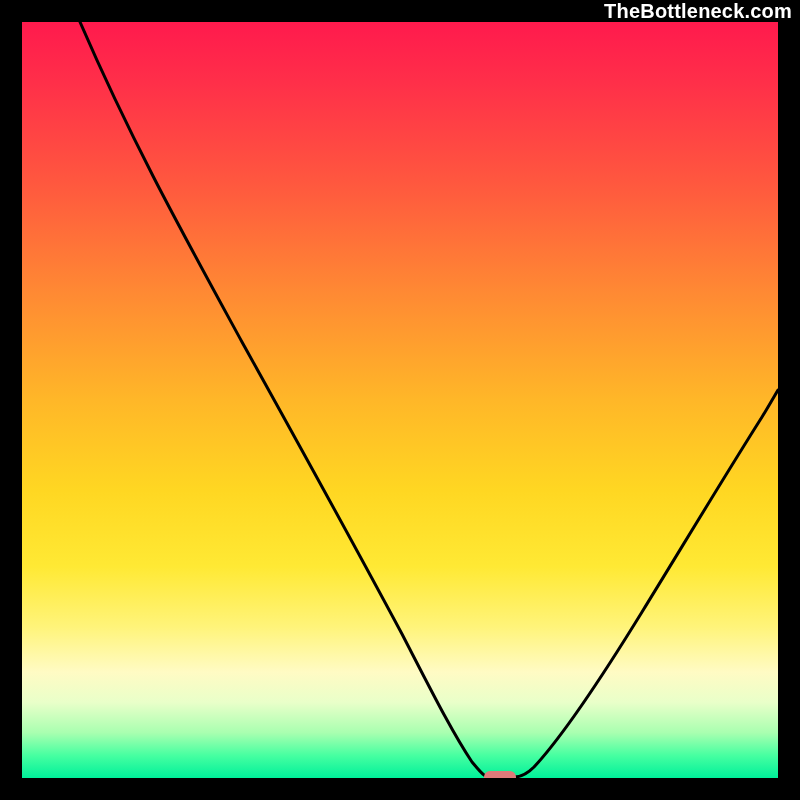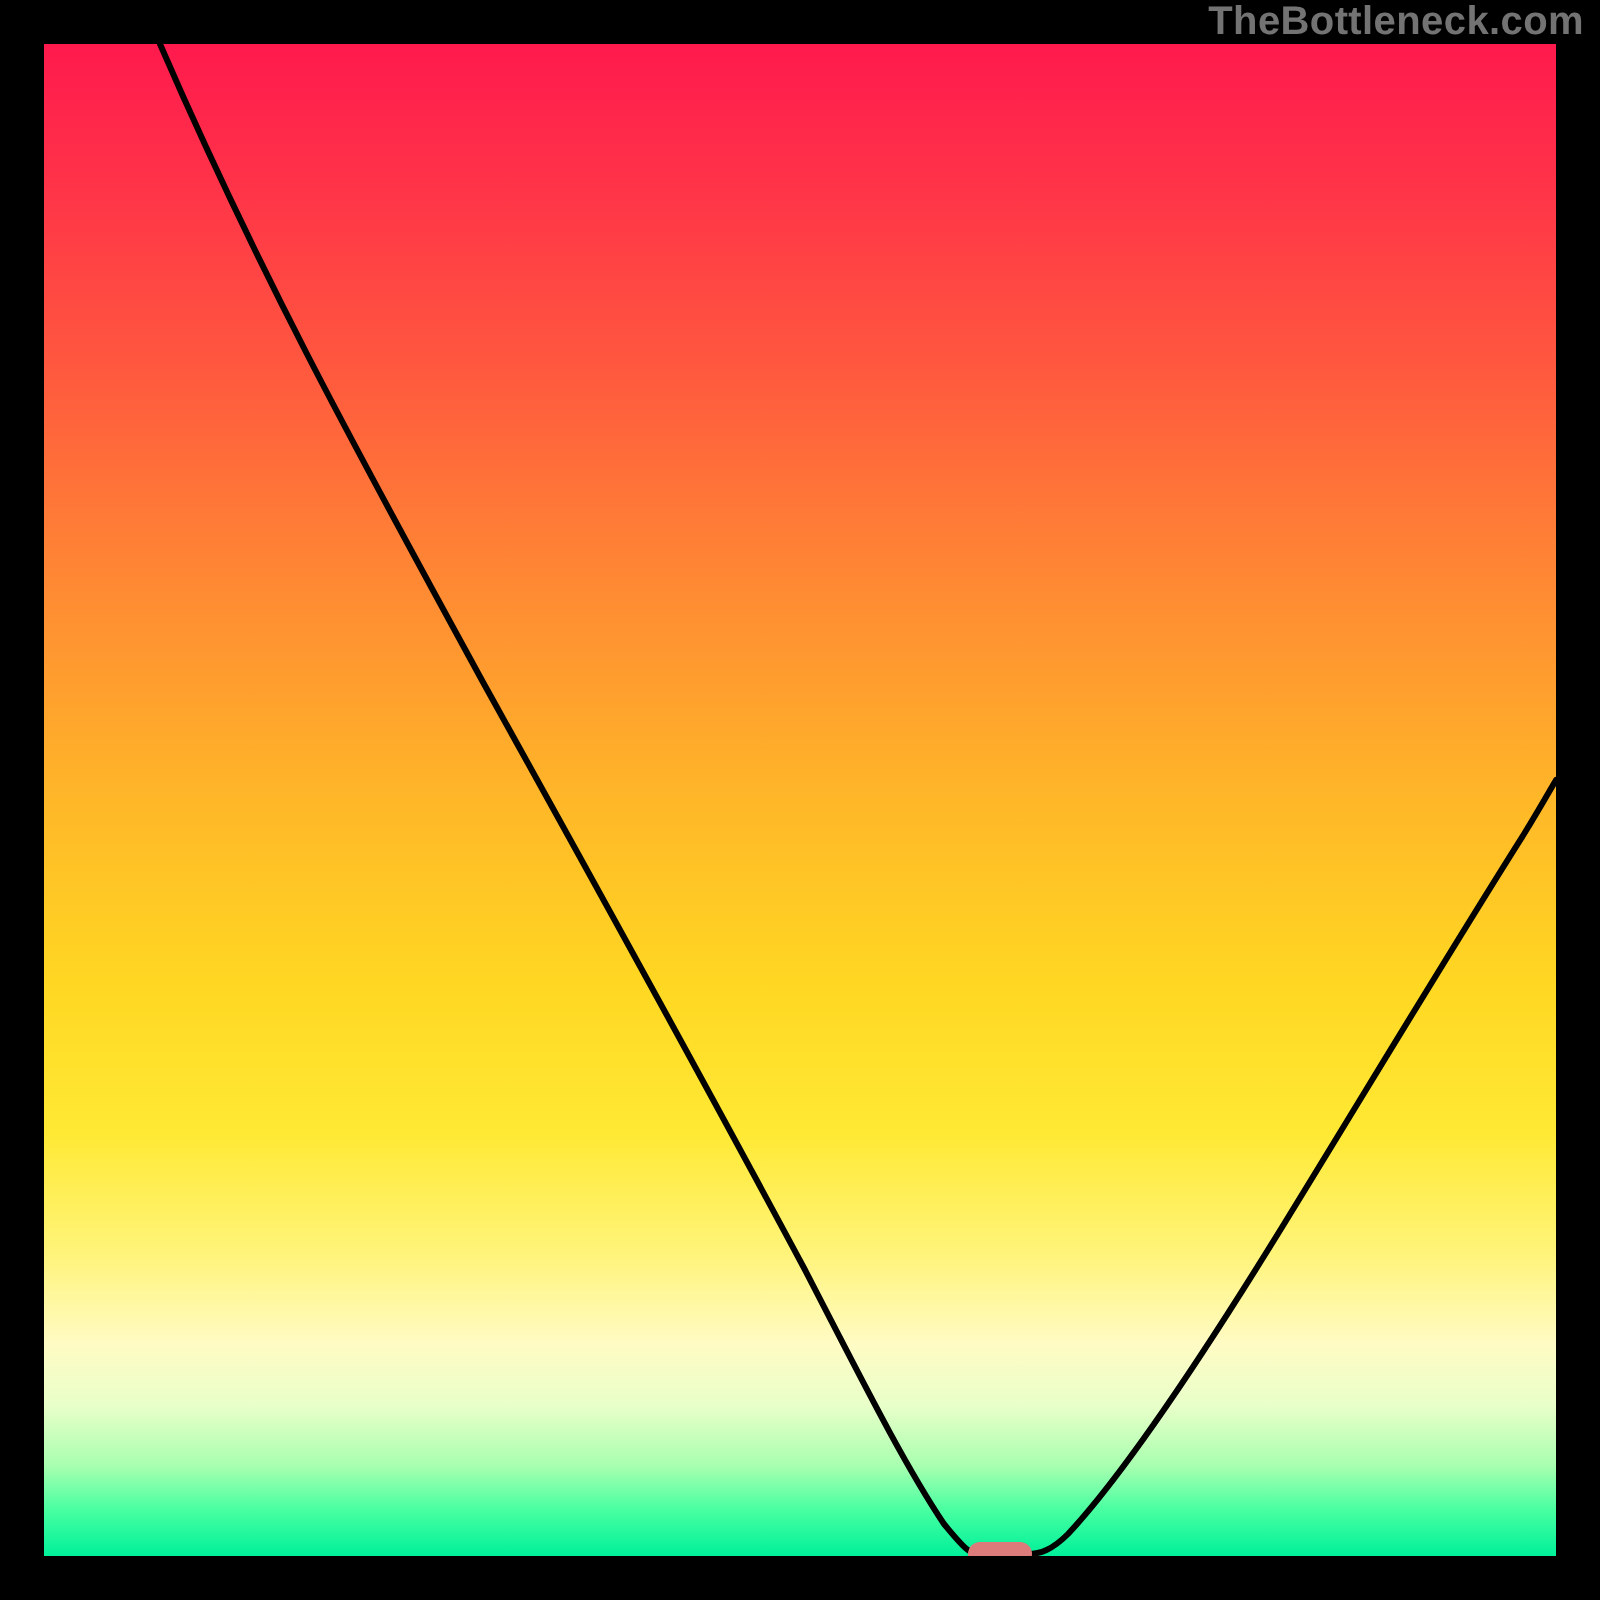--- a/index.html
+++ b/index.html
@@ -57,21 +57,21 @@
     background: #dd7a7a;
     border-radius: 999px;
   }
   .watermark {
     position: absolute;
     top: 0;
     right: 8px;
     font-family: Arial, Helvetica, sans-serif;
     font-size: 20px;
     font-weight: 600;
-    color: #737373;
+    color: #ffffff;
     letter-spacing: 0.2px;
     user-select: none;
   }
 </style>
 </head>
 <body>
 
 <div class="frame">
   <div class="plot">
     <div class="gradient"></div>

